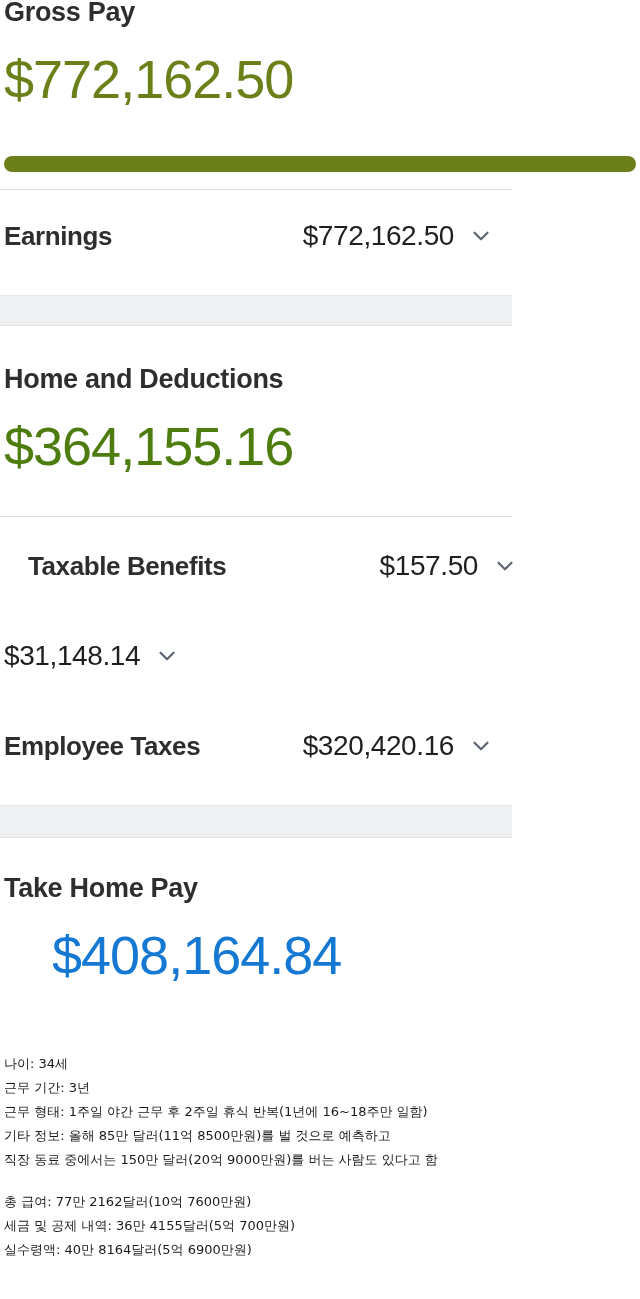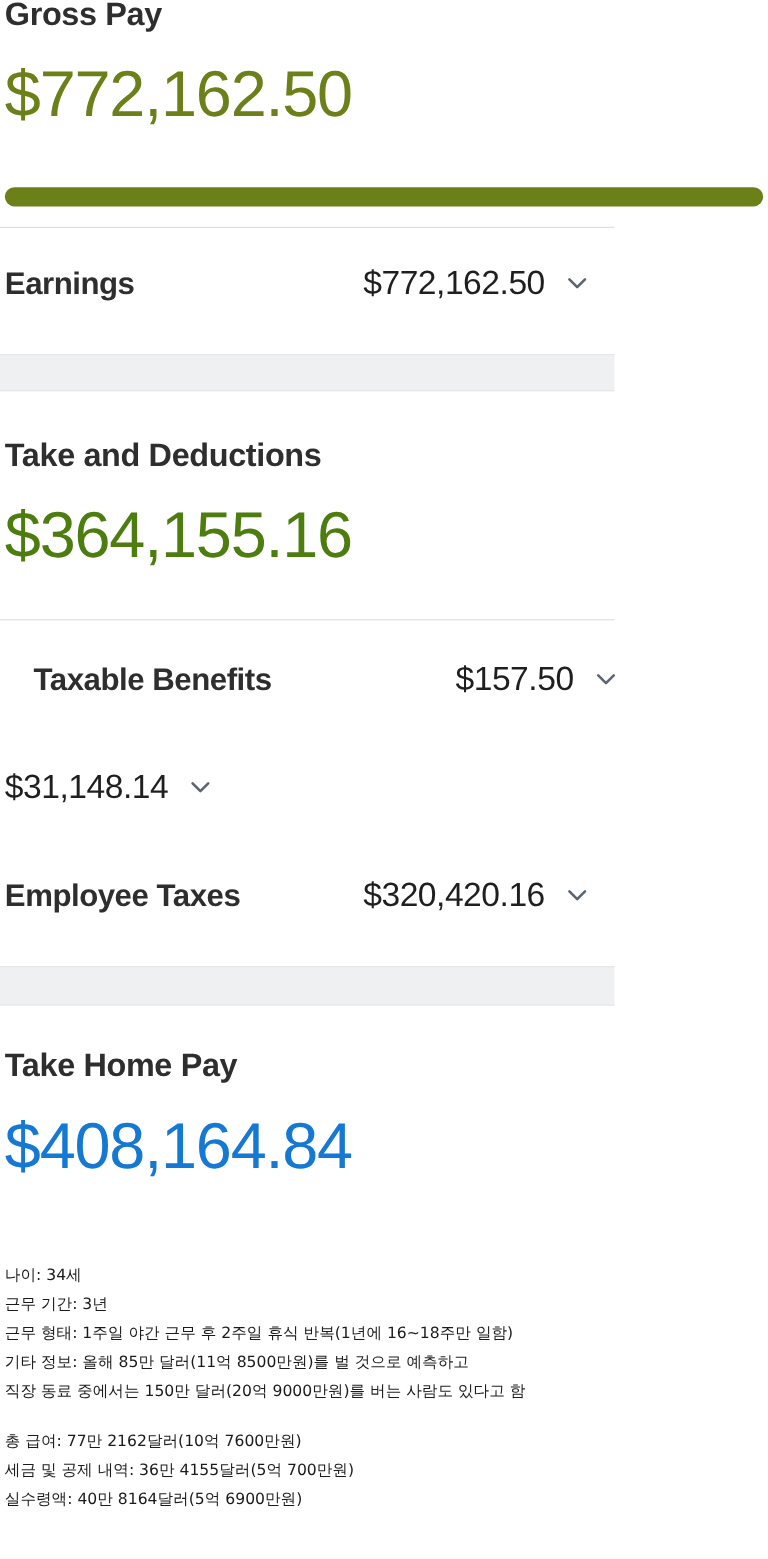--- a/index.html
+++ b/index.html
@@ -151,21 +151,21 @@
         <svg width="26" height="26" viewBox="0 0 24 24" fill="none" stroke="#5b6570" stroke-width="2" stroke-linecap="round" stroke-linejoin="round">
           <polyline points="6 9 12 15 18 9"></polyline>
         </svg>
       </span>
     </span>
   </div>
 
   <div class="band" style="position:absolute; top:295px; left:0; height:31px;"></div>
 
   <div class="section" style="position:absolute; top:365px; left:0; width:640px;">
-    <div class="section-title">Take and Deductions</div>
+    <div class="section-title">Home and Deductions</div>
     <div class="amount crimson" style="margin-top:26px;">$364,155.16</div>
   </div>
 
   <div class="hairline" style="position:absolute; top:516px; left:0;"></div>
 
   <div class="row" style="position:absolute; top:544px; left:0; height:44px;margin-left:24px;">
     <span class="row-label">Taxable Benefits</span>
     <span class="row-right">
       <span class="row-value">$157.50</span>
       <span class="chev">
@@ -196,21 +196,21 @@
           <polyline points="6 9 12 15 18 9"></polyline>
         </svg>
       </span>
     </span>
   </div>
 
   <div class="band" style="position:absolute; top:805px; left:0; height:33px;"></div>
 
   <div class="section" style="position:absolute; top:874px; left:0; width:640px;">
     <div class="section-title">Take Home Pay</div>
-    <div class="amount blue" style="margin-top:26px;">$408,164.84</div>
+    <div class="amount blue" style="margin-top:26px;margin-left:48px;">$408,164.84</div>
   </div>
 
   <div class="notes" style="position:absolute; top:1052px; left:0; width:640px;">
     <div class="line">나이: 34세</div>
     <div class="line">근무 기간: 3년</div>
     <div class="line">근무 형태: 1주일 야간 근무 후 2주일 휴식 반복(1년에 16~18주만 일함)</div>
     <div class="line">기타 정보: 올해 85만 달러(11억 8500만원)를 벌 것으로 예측하고</div>
     <div class="line">직장 동료 중에서는 150만 달러(20억 9000만원)를 버는 사람도 있다고 함</div>
     <div class="spacer"></div>
     <div class="line">총 급여: 77만 2162달러(10억 7600만원)</div>

